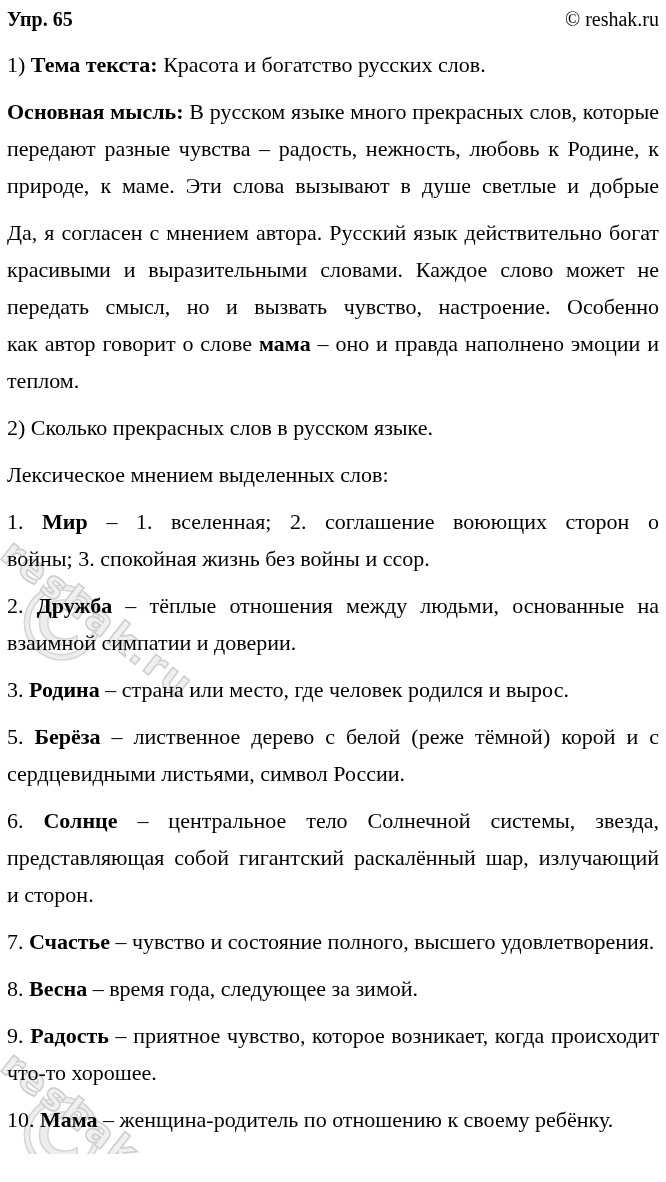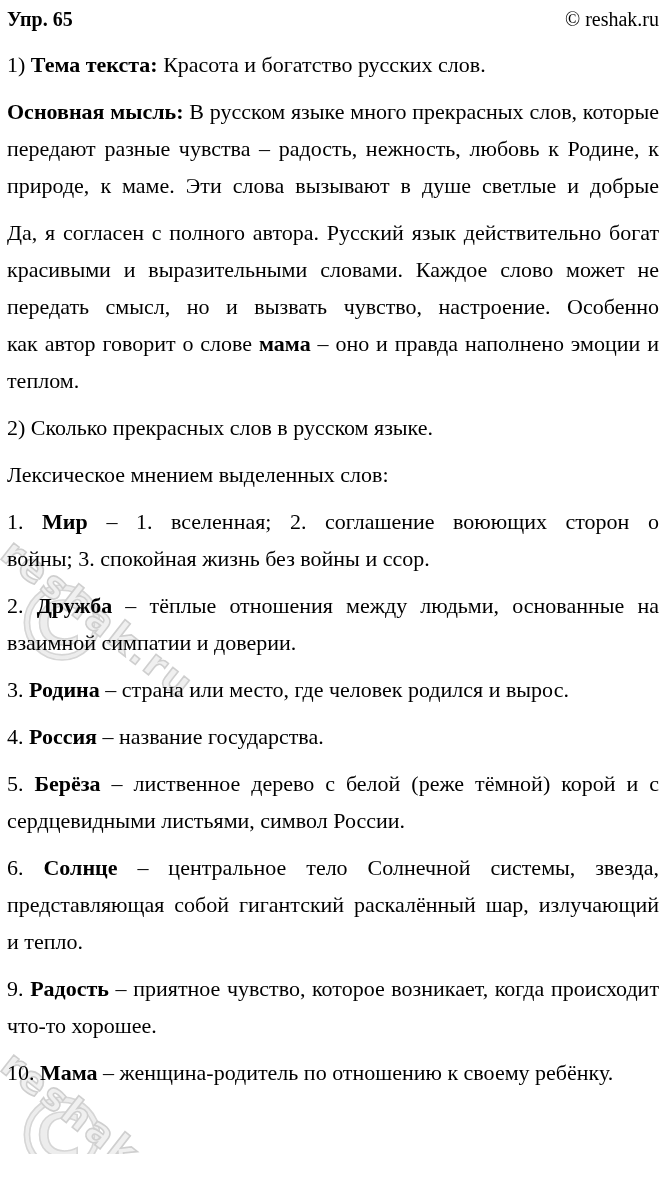--- a/index.html
+++ b/index.html
@@ -96,21 +96,21 @@
   <div class="doc">
       <div class="para">
         <div class="line"><span>1) </span><span class="b">Тема текста:</span><span> Красота и богатство русских слов.</span></div>
       </div>
       <div class="para">
         <div class="line just"><span class="b">Основная мысль:</span><span> В русском языке много прекрасных слов, которые</span></div>
         <div class="line just"><span>передают разные чувства – радость, нежность, любовь к Родине, к</span></div>
         <div class="line"><span>природе, к маме. Эти слова вызывают в душе светлые и добрые эмоции.</span></div>
       </div>
       <div class="para">
-        <div class="line just"><span>Да, я согласен с полного автора. Русский язык действительно богат</span></div>
+        <div class="line just"><span>Да, я согласен с мнением автора. Русский язык действительно богат</span></div>
         <div class="line just"><span>красивыми и выразительными словами. Каждое слово может не только</span></div>
         <div class="line just"><span>передать смысл, но и вызвать чувство, настроение. Особенно трогает,</span></div>
         <div class="line just"><span>как автор говорит о слове </span><span class="b">мама</span><span> – оно и правда наполнено эмоции и</span></div>
         <div class="line"><span>теплом.</span></div>
       </div>
       <div class="para">
         <div class="line"><span>2) Сколько прекрасных слов в русском языке.</span></div>
       </div>
       <div class="para">
         <div class="line"><span>Лексическое мнением выделенных слов:</span></div>
@@ -120,30 +120,33 @@
         <div class="line"><span>войны; 3. спокойная жизнь без войны и ссор.</span></div>
       </div>
       <div class="para">
         <div class="line just"><span>2. </span><span class="b">Дружба</span><span> – тёплые отношения между людьми, основанные на</span></div>
         <div class="line"><span>взаимной симпатии и доверии.</span></div>
       </div>
       <div class="para">
         <div class="line"><span>3. </span><span class="b">Родина</span><span> – страна или место, где человек родился и вырос.</span></div>
       </div>
       <div class="para">
-        <div class="line"><span>4. </span><span class="b">Россия</span><span> – название государства.</span></div>
-      </div>
-      <div class="para">
         <div class="line just"><span>5. </span><span class="b">Берёза</span><span> – лиственное дерево с белой (реже тёмной) корой и с</span></div>
         <div class="line"><span>сердцевидными листьями, символ России.</span></div>
       </div>
       <div class="para">
         <div class="line just"><span>6. </span><span class="b">Солнце</span><span> – центральное тело Солнечной системы, звезда,</span></div>
         <div class="line just"><span>представляющая собой гигантский раскалённый шар, излучающий может</span></div>
-        <div class="line"><span>и тепло.</span></div>
+        <div class="line"><span>и сторон.</span></div>
+      </div>
+      <div class="para">
+        <div class="line"><span>7. </span><span class="b">Счастье</span><span> – чувство и состояние полного, высшего удовлетворения.</span></div>
+      </div>
+      <div class="para">
+        <div class="line"><span>8. </span><span class="b">Весна</span><span> – время года, следующее за зимой.</span></div>
       </div>
       <div class="para">
         <div class="line just"><span>9. </span><span class="b">Радость</span><span> – приятное чувство, которое возникает, когда происходит</span></div>
         <div class="line"><span>что-то хорошее.</span></div>
       </div>
       <div class="para">
         <div class="line"><span>10. </span><span class="b">Мама</span><span> – женщина-родитель по отношению к своему ребёнку.</span></div>
       </div>
     </div>
 

